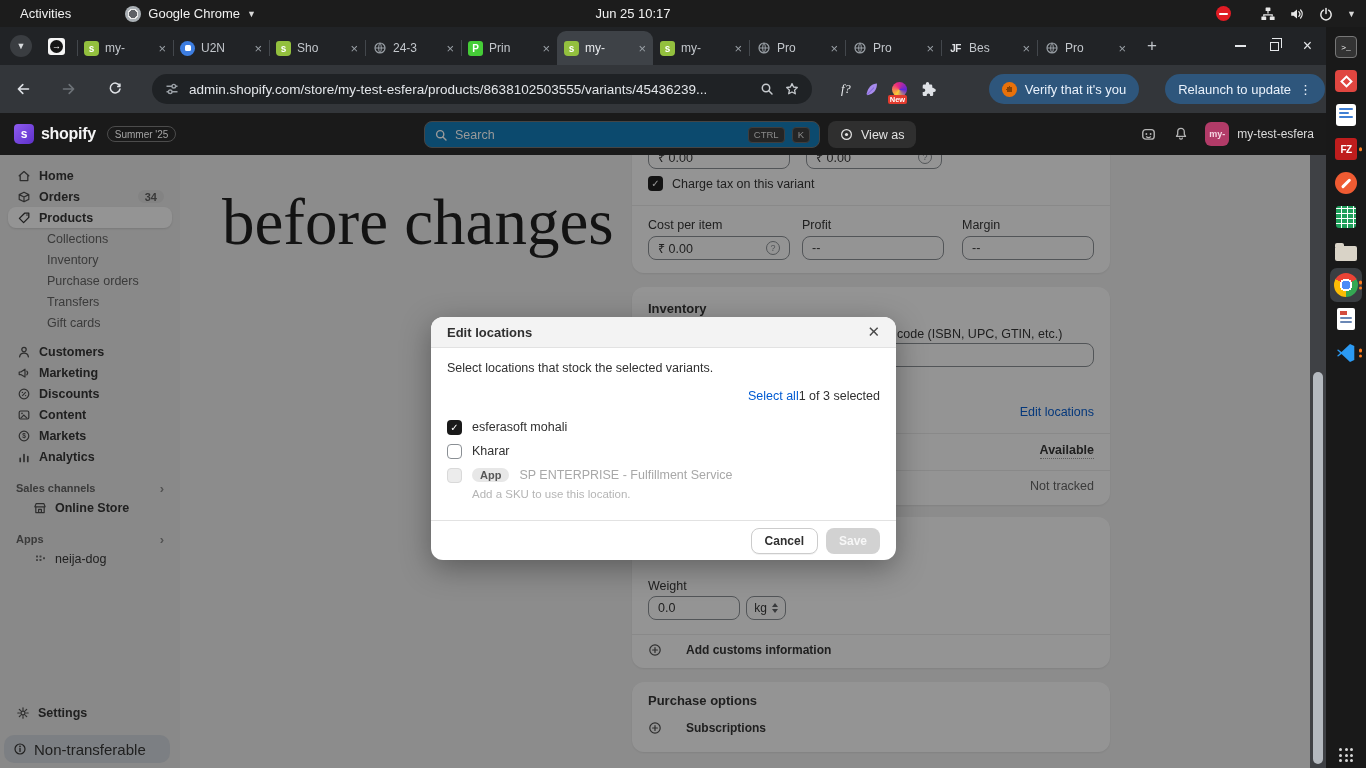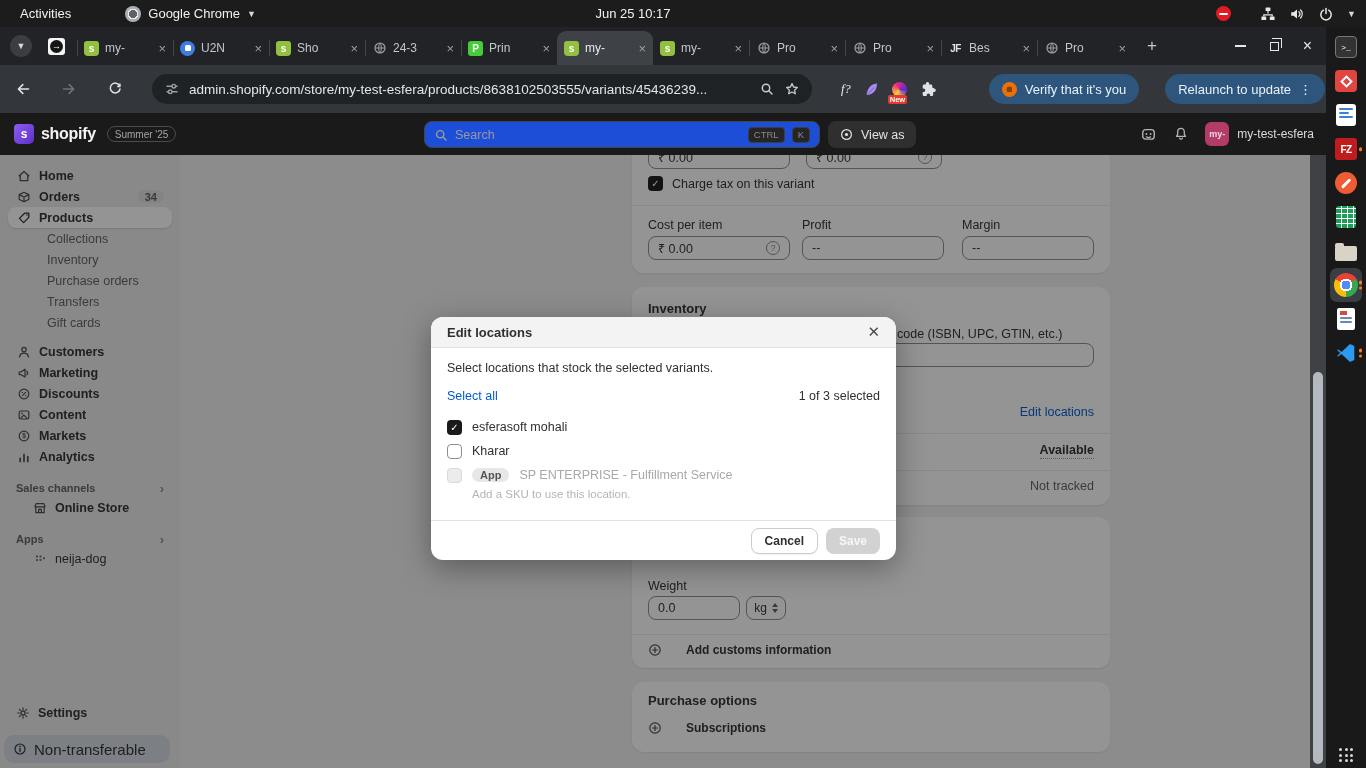--- a/index.html
+++ b/index.html
@@ -54,21 +54,21 @@
 .chip .vdot{width:15px;height:15px;border-radius:50%;background:radial-gradient(circle,#8a4304 0 3px,#e8710a 3px 8px)}
 .chip.relaunch{margin-left:10px}
 .kebab{font-size:13px}
 
 .webpage{position:absolute;top:86px;left:0;width:1326px;height:655px;background:#f1f1f1}
 .shheader{position:absolute;top:0;left:0;right:0;height:42px;background:#1a1a1a;z-index:30;display:flex;align-items:center}
 .shlogo{display:flex;align-items:center;gap:7px;margin-left:14px}
 .bag{width:20px;height:20px;border-radius:4px 4px 5px 5px;background:linear-gradient(135deg,#8e5cf0,#5e30c9);color:#fff;font-weight:800;font-size:12px;display:flex;align-items:center;justify-content:center}
 .shword{color:#f4f4f5;font-weight:800;font-size:16px;letter-spacing:-.3px}
 .edition{border:1px solid #4c4c4c;color:#a5a5a5;font-size:10px;border-radius:8px;padding:1.5px 7px;margin-left:4px}
-.shsearch{position:absolute;left:424px;top:8px;width:396px;height:27px;background:#1d4ed8;border:1px solid #454545;border-radius:8px;display:flex;align-items:center;padding:0 9px;gap:7px}
+.shsearch{position:absolute;left:424px;top:8px;width:396px;height:27px;background:#0c4a6e;border:1px solid #454545;border-radius:8px;display:flex;align-items:center;padding:0 9px;gap:7px}
 .shsearch input{flex:1;background:none;border:none;outline:none;color:#cfcfcf;font-size:12.5px;font-family:inherit}
 .shsearch input::placeholder{color:#9a9a9a}
 .kbd{border-radius:4px;background:#252525;border:1px solid #3e3e3e;color:#8a8a8a;font-size:9.5px;padding:1.5px 5px}
 .viewas{position:absolute;left:828px;top:8px;height:27px;border-radius:8px;background:#2f2f2f;display:flex;align-items:center;gap:7px;padding:0 11px;color:#e3e3e3;font-size:12.5px}
 .shright{position:absolute;right:12px;top:0;height:42px;display:flex;align-items:center;gap:16px}
 .acct{display:flex;align-items:center;gap:8px}
 .avatar{width:24px;height:24px;border-radius:6px;background:#b23b68;color:#f7d7e4;font-size:9px;font-weight:700;display:flex;align-items:center;justify-content:center}
 .storename{color:#dcdcdc;font-size:12px}
 .shbody{position:absolute;top:42px;left:0;width:1326px;height:613px;overflow:hidden}
 
@@ -112,21 +112,21 @@
 .scrolltrack{position:absolute;right:0;top:0;width:16px;height:613px;background:#3f4145;z-index:60}
 .scrollthumb{position:absolute;left:3px;top:217px;width:10px;height:392px;background:#b4b9bf;border-radius:5px}
 
 .backdrop{position:absolute;inset:0;background:rgba(12,12,12,.44);z-index:40}
 .modal{position:absolute;left:431px;top:162px;width:465px;height:243px;background:#fff;border-radius:12px;box-shadow:0 8px 30px rgba(0,0,0,.35);z-index:50;display:flex;flex-direction:column;overflow:hidden}
 .m-head{height:31px;background:#f3f3f3;border-bottom:1px solid #e2e2e2;display:flex;align-items:center;padding:0 16px;flex:none}
 .m-title{font-size:13px;font-weight:700;color:#303030}
 .m-close{margin-left:auto;color:#4a4a4a;font-size:15px}
 .m-body{padding:13px 16px 0}
 .m-desc{font-size:12.5px;color:#303030;margin-bottom:14px}
-.m-selrow{display:flex;justify-content:space-between;font-size:12.5px;color:#303030;margin-bottom:12px}
+.m-selrow{display:flex;justify-content:flex-end;font-size:12.5px;color:#303030;margin-bottom:12px}
 .m-row{display:flex;align-items:center;gap:10px;height:24px}
 .ckbox-un{width:15px;height:15px;border-radius:4px;border:1.5px solid #8a8f94;background:#fff;flex:none}
 .ckbox-dis{width:15px;height:15px;border-radius:4px;border:1px solid #d9d9d9;background:#ececec;flex:none}
 .m-name{font-size:12.5px;color:#303030}
 .m-name.dis{color:#a8a8a8}
 .appbadge{background:#e7e7e7;color:#565656;font-size:11px;font-weight:600;border-radius:8px;padding:1px 8px}
 .m-note{font-size:11.5px;color:#b5b5b5;margin:1px 0 0 25px}
 .m-foot{margin-top:auto;border-top:1px solid #e2e2e2;height:40px;display:flex;align-items:center;justify-content:flex-end;gap:8px;padding:0 16px;flex:none}
 .btn-sec{height:26px;padding:0 13px;border-radius:8px;background:#fff;border:1px solid #ccc;box-shadow:0 1px 0 rgba(0,0,0,.05);font-size:12px;font-weight:600;color:#303030;display:flex;align-items:center}
 .btn-dis{height:26px;padding:0 13px;border-radius:8px;background:#d2d2d2;font-size:12px;font-weight:600;color:#f7f7f7;display:flex;align-items:center}
@@ -544,20 +544,21 @@
                 <svg width="14" height="14" viewBox="0 0 14 14">
                   <circle cx="7" cy="7" r="5" stroke="#303030" stroke-width="1.2" fill="none"></circle>
                   <path d="M7 6.4v3" stroke="#303030" stroke-width="1.3" stroke-linecap="round"></path>
                   <circle cx="7" cy="4.4" r="0.8" fill="#303030"></circle>
                 </svg>
               </span>
             <span>Non-transferable</span>
           </div>
         </div>
 
+        <div class="hero">before changes</div>
 
         <div class="card" id="card-pricing">
           <div class="fld rupee" style="left:16px;top:26px;width:142px">
             <input value="₹ 0.00" style="">
           </div>
           <div class="fld rupee" style="left:174px;top:26px;width:136px">
             <input value="₹ 0.00" style="">
             <span class="help">?</span>
           </div>
           <div class="ckrow" style="left:16px;top:57px">

